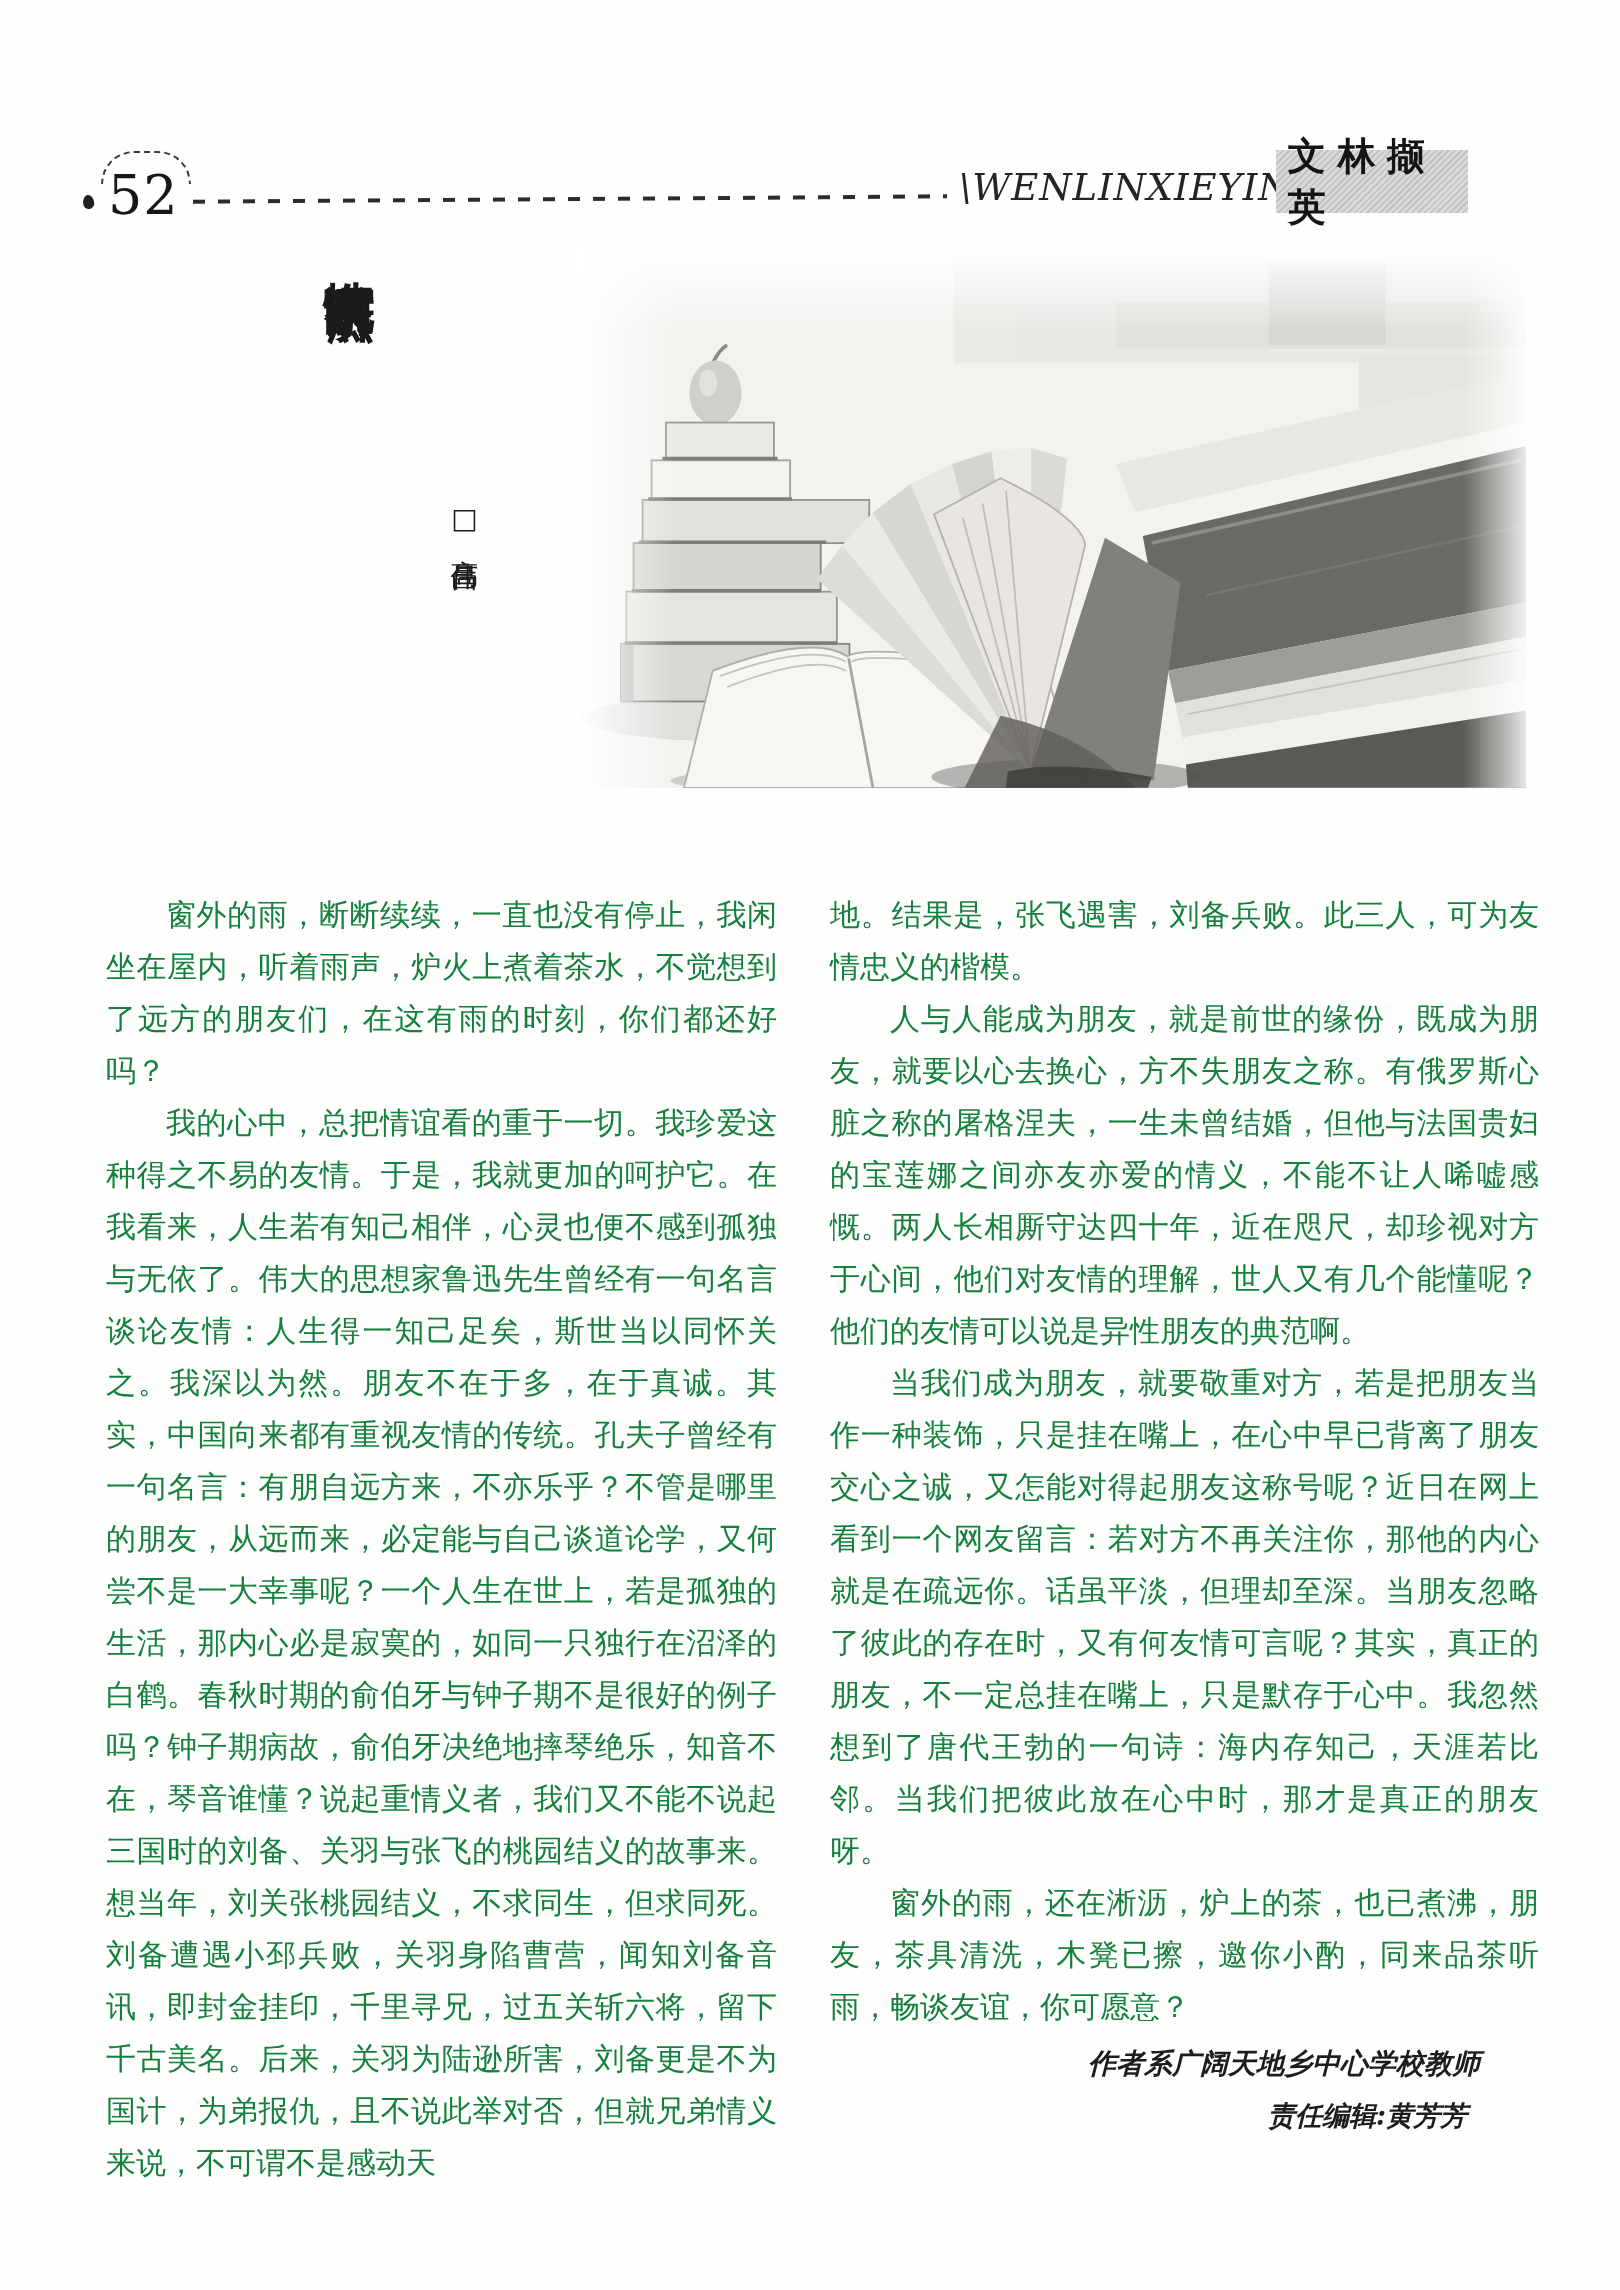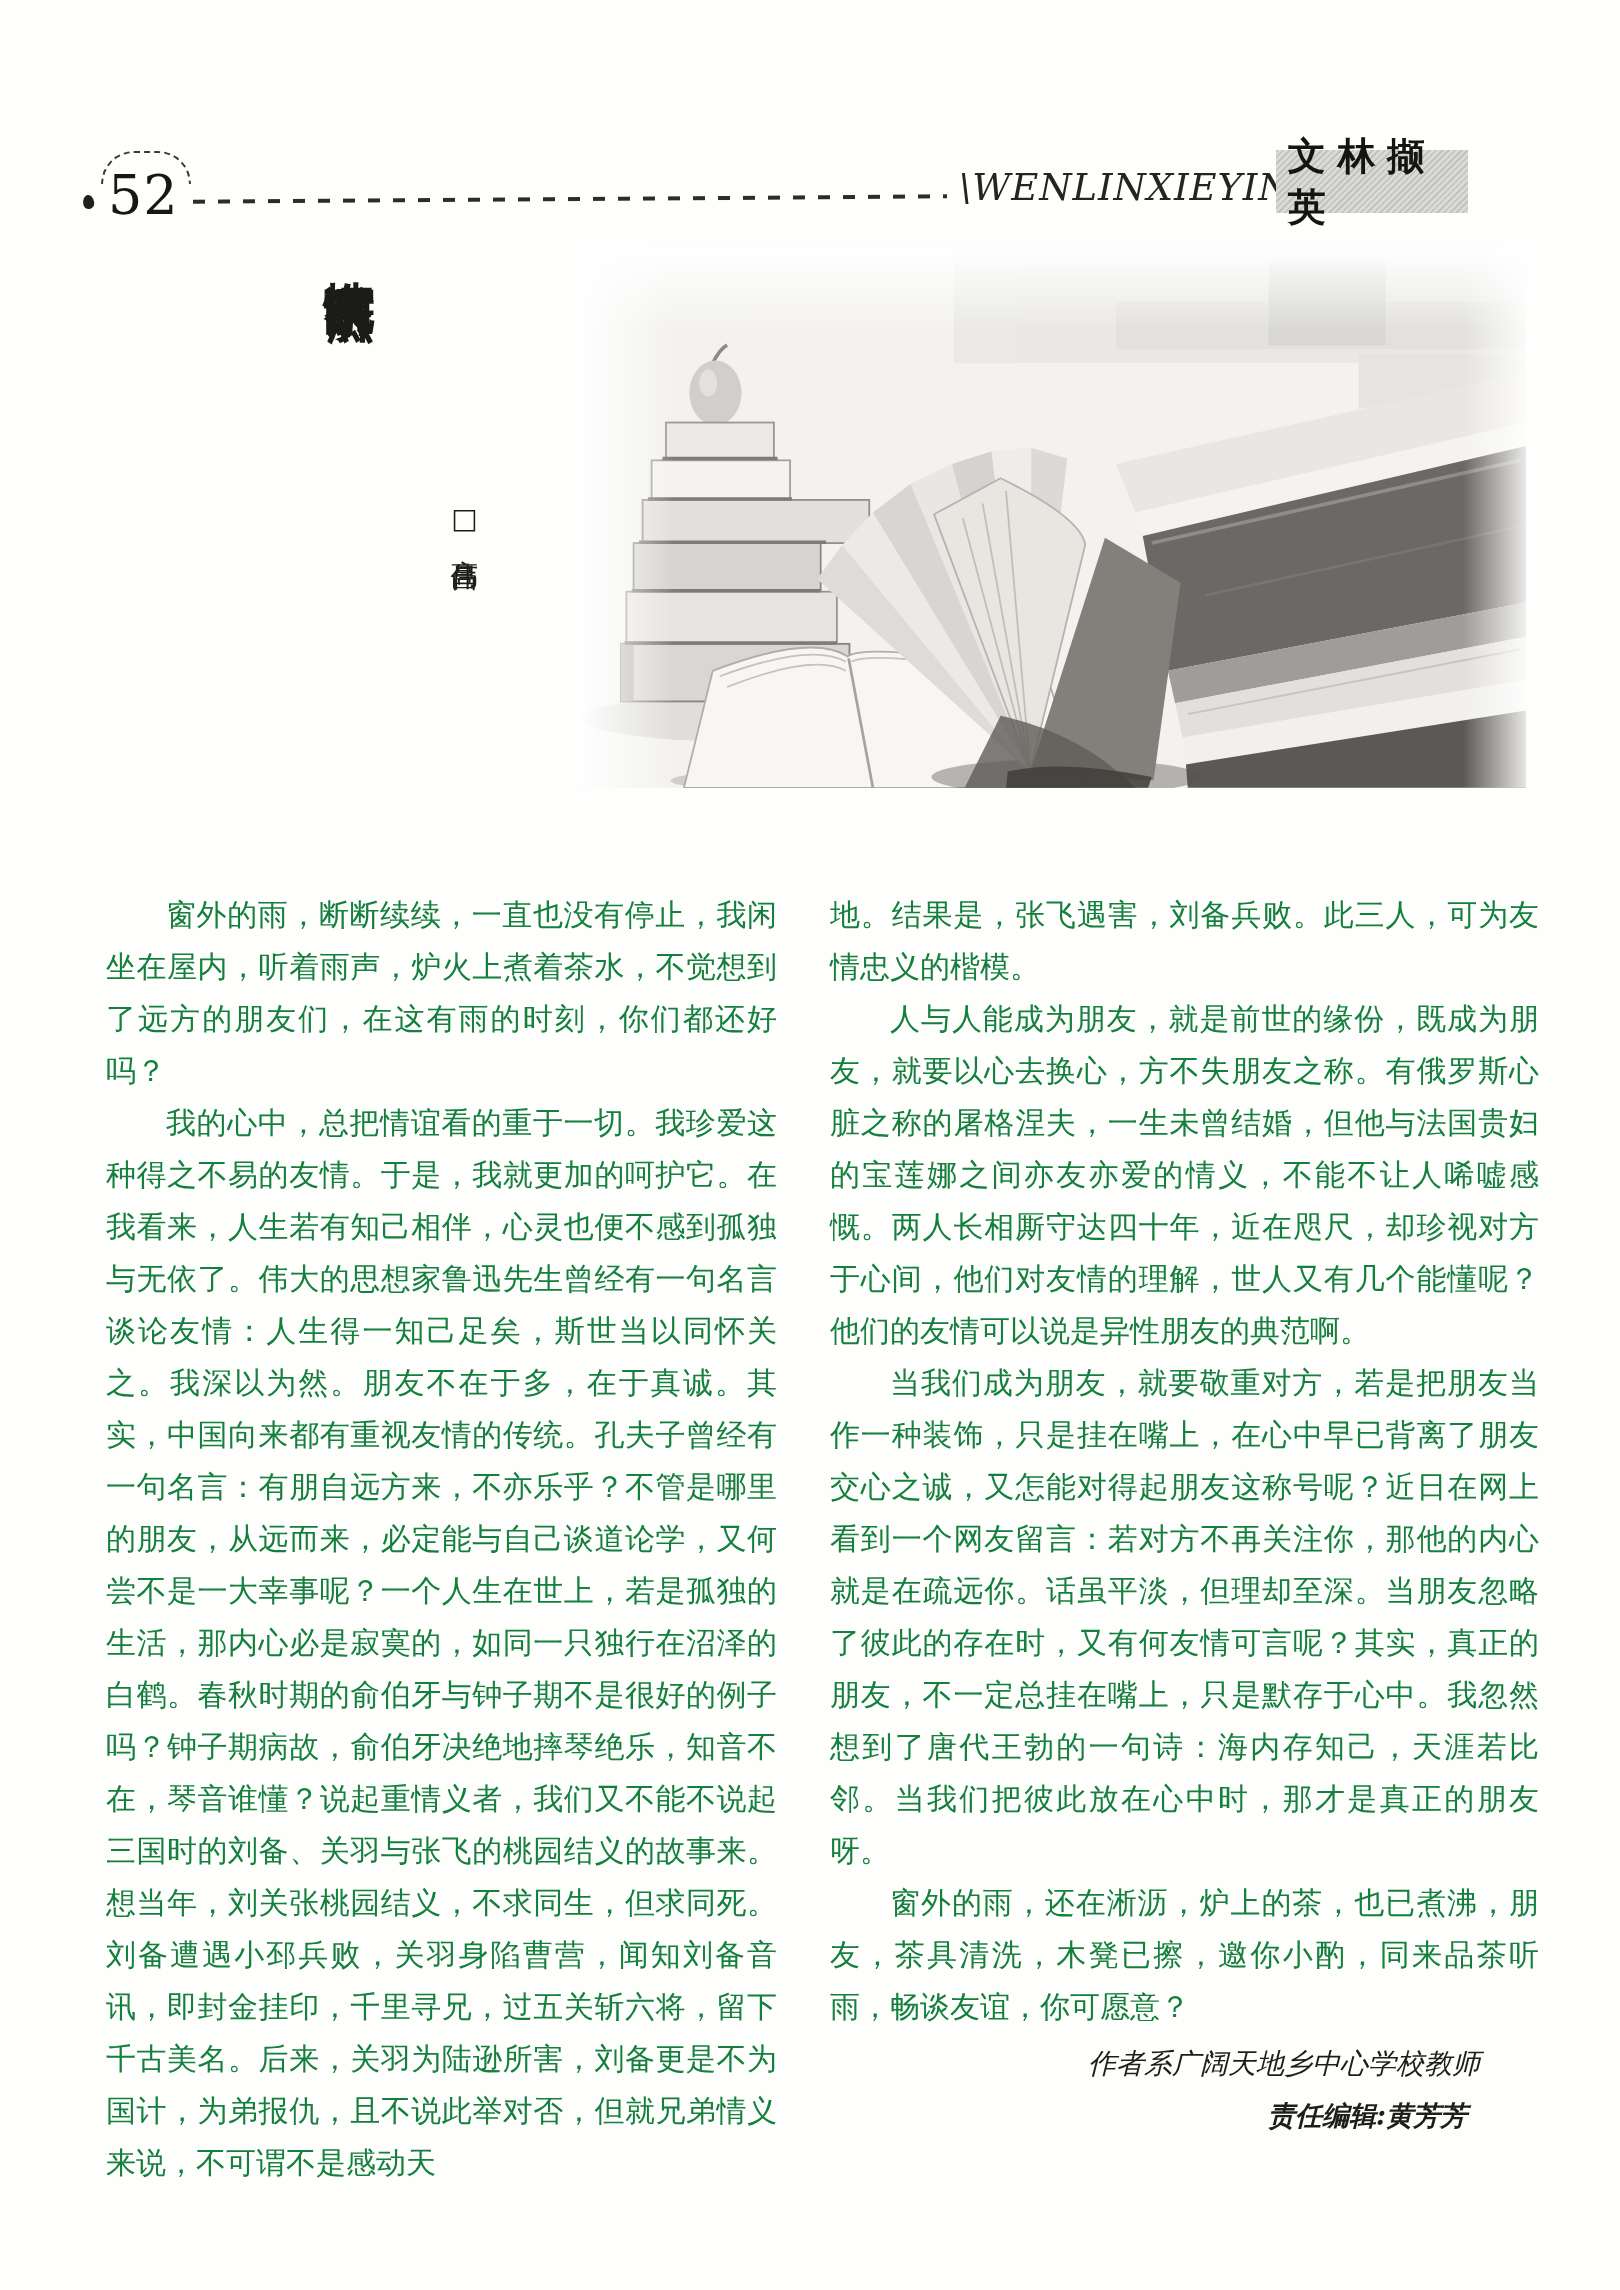--- a/index.html
+++ b/index.html
@@ -35,21 +35,21 @@
   
   .books-photo{position:absolute;left:576px;top:246px;width:950px;height:542px;}
   
   .col{position:absolute;top:889px;}
   .col-left{left:106px;width:671px;}
   .col-right{left:830px;width:709px;}
   .para{margin:0;font-size:30px;line-height:52px;text-align:justify;
     text-indent:2em;color:#15803d;word-break:break-all;}
   .para.noindent{text-indent:0;}
   .note{margin:0;font-size:28px;line-height:52px;text-align:right;
-    font-style:italic;color:#1d1d1b;}
+    font-style:italic;color:#1d1d1b;font-weight:bold;}
   .note-author{padding-right:59px;margin-top:5.4px;}
   .note-editor{padding-right:72px;font-size:27px;font-weight:600;}
 </style>
 </head>
 <body>
 
 <div class="page">
 
   <span class="bullet-dot"></span>
   <span class="page-number-arc"></span>

